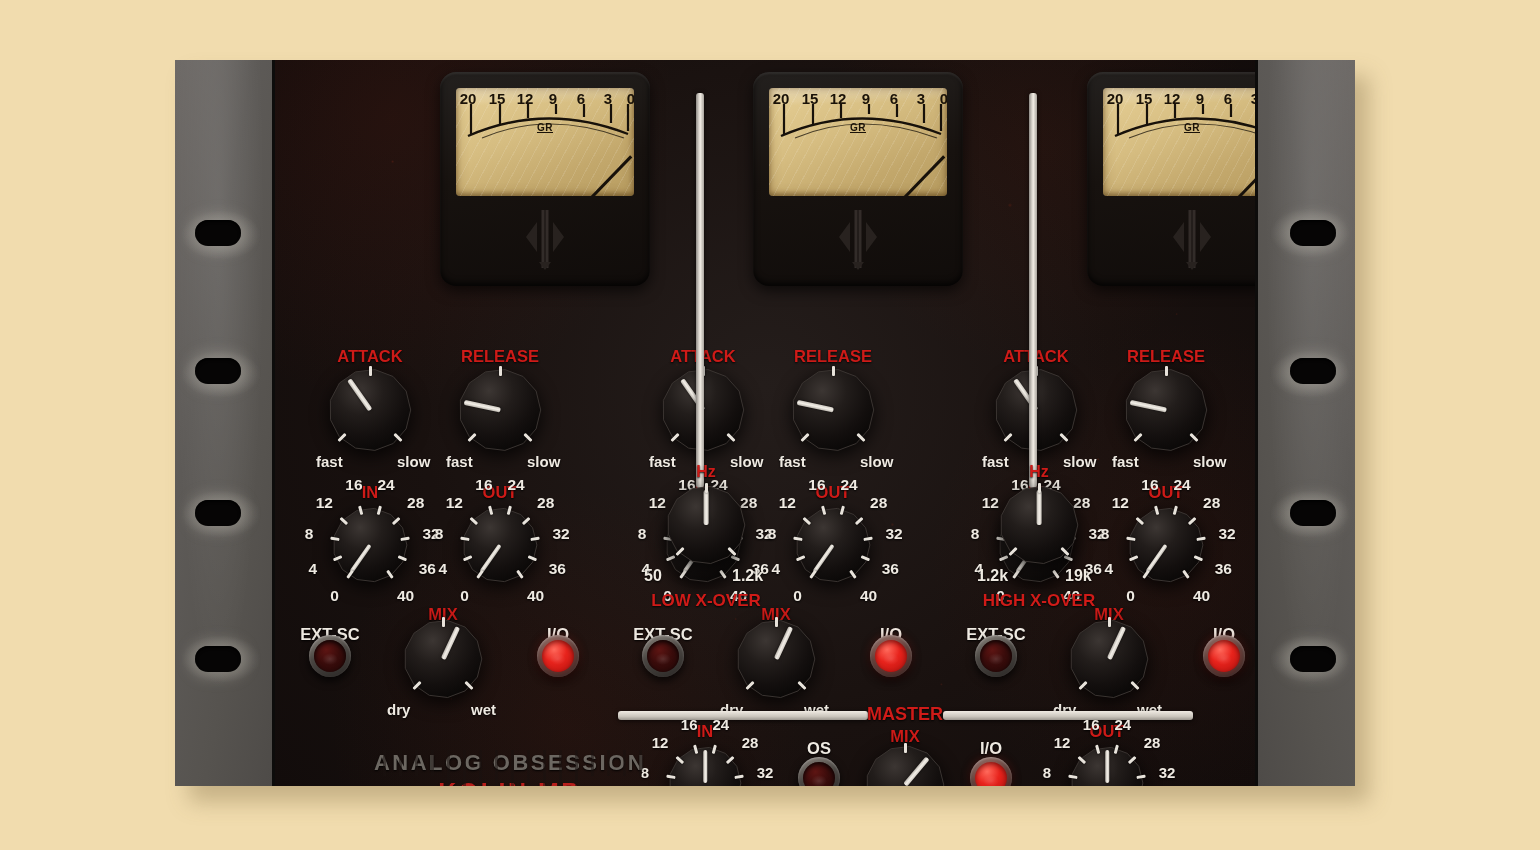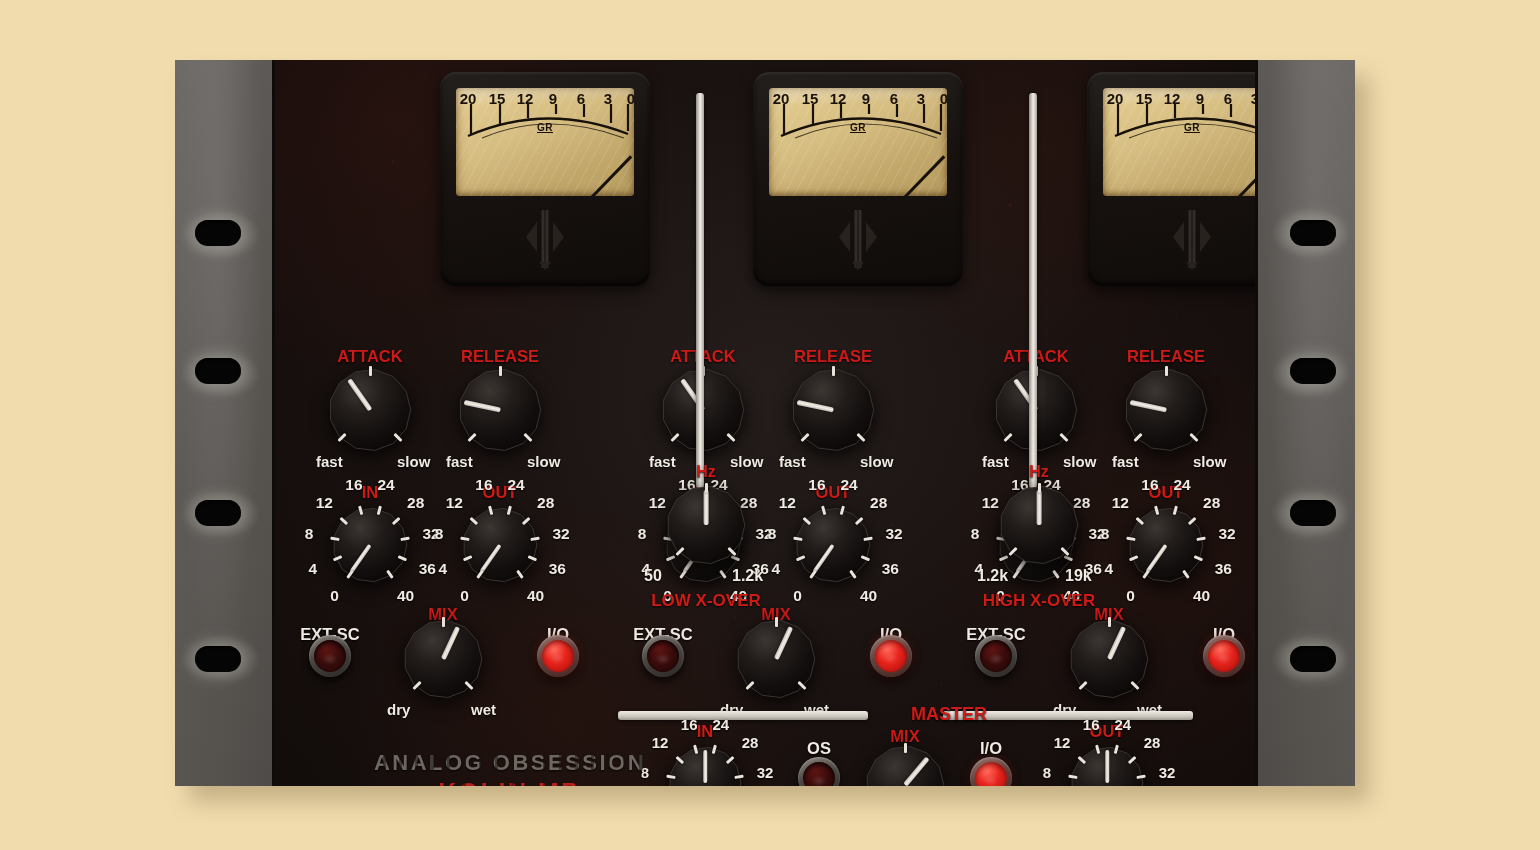--- a/index.html
+++ b/index.html
@@ -729,21 +729,21 @@
           <div class="pointer" style="width: 4.6px; height: 35.2px; margin-left: -2.3px; transform: rotate(180deg);"></div>
         </div>
         <div class="tick" style="left:764px;top:423px;width:3px;height:10px;margin-left:-1.5px;transform:rotate(0deg);transform-origin:50% 0;"></div>
         <div class="tick" style="left:734.301515190165px;top:494.698484809835px;width:3px;height:10px;margin-left:-1.5px;transform:rotate(-135deg);transform-origin:50% 0;"></div>
         <div class="tick" style="left:793.698484809835px;top:494.698484809835px;width:3px;height:10px;margin-left:-1.5px;transform:rotate(135deg);transform-origin:50% 0;"></div>
         <div class="lbl lbl-white" style="left:702px;top:507px;font-size:16px;transform:none;">1.2k</div>
         <div class="lbl lbl-white" style="left:790px;top:507px;font-size:16px;transform:none;">19k</div>
         <div class="lbl lbl-red" style="left:764px;top:531px;font-size:17px;">HIGH X-OVER</div>
         <div class="h-divider" style="left:343px;top:651px;width:250px;"></div>
         <div class="h-divider" style="left:668px;top:651px;width:250px;"></div>
-        <div class="lbl lbl-red" style="left:630px;top:644px;font-size:18px;margin-left:44px;">MASTER</div>
+        <div class="lbl lbl-red" style="left:630px;top:644px;font-size:18px;">MASTER</div>
         <div class="lbl lbl-red" style="left:430px;top:662px;font-size:16.5px;">IN</div>
         <div class="knob" style="left:430px;top:723px;width:74px;height:74px;">
           <svg class="knob-poly" width="74" height="74" viewBox="0 0 74 74" style="filter: drop-shadow(rgba(0, 0, 0, 0.8) 0px 5px 9px);">
             <defs>
               <radialGradient id="kgmaster-in-knob" cx="36%" cy="26%" r="78%">
                 <stop offset="0%" stop-color="#3c3633"></stop>
                 <stop offset="38%" stop-color="#221d1b"></stop>
                 <stop offset="74%" stop-color="#130f0e"></stop>
                 <stop offset="100%" stop-color="#0a0807"></stop>
               </radialGradient>

